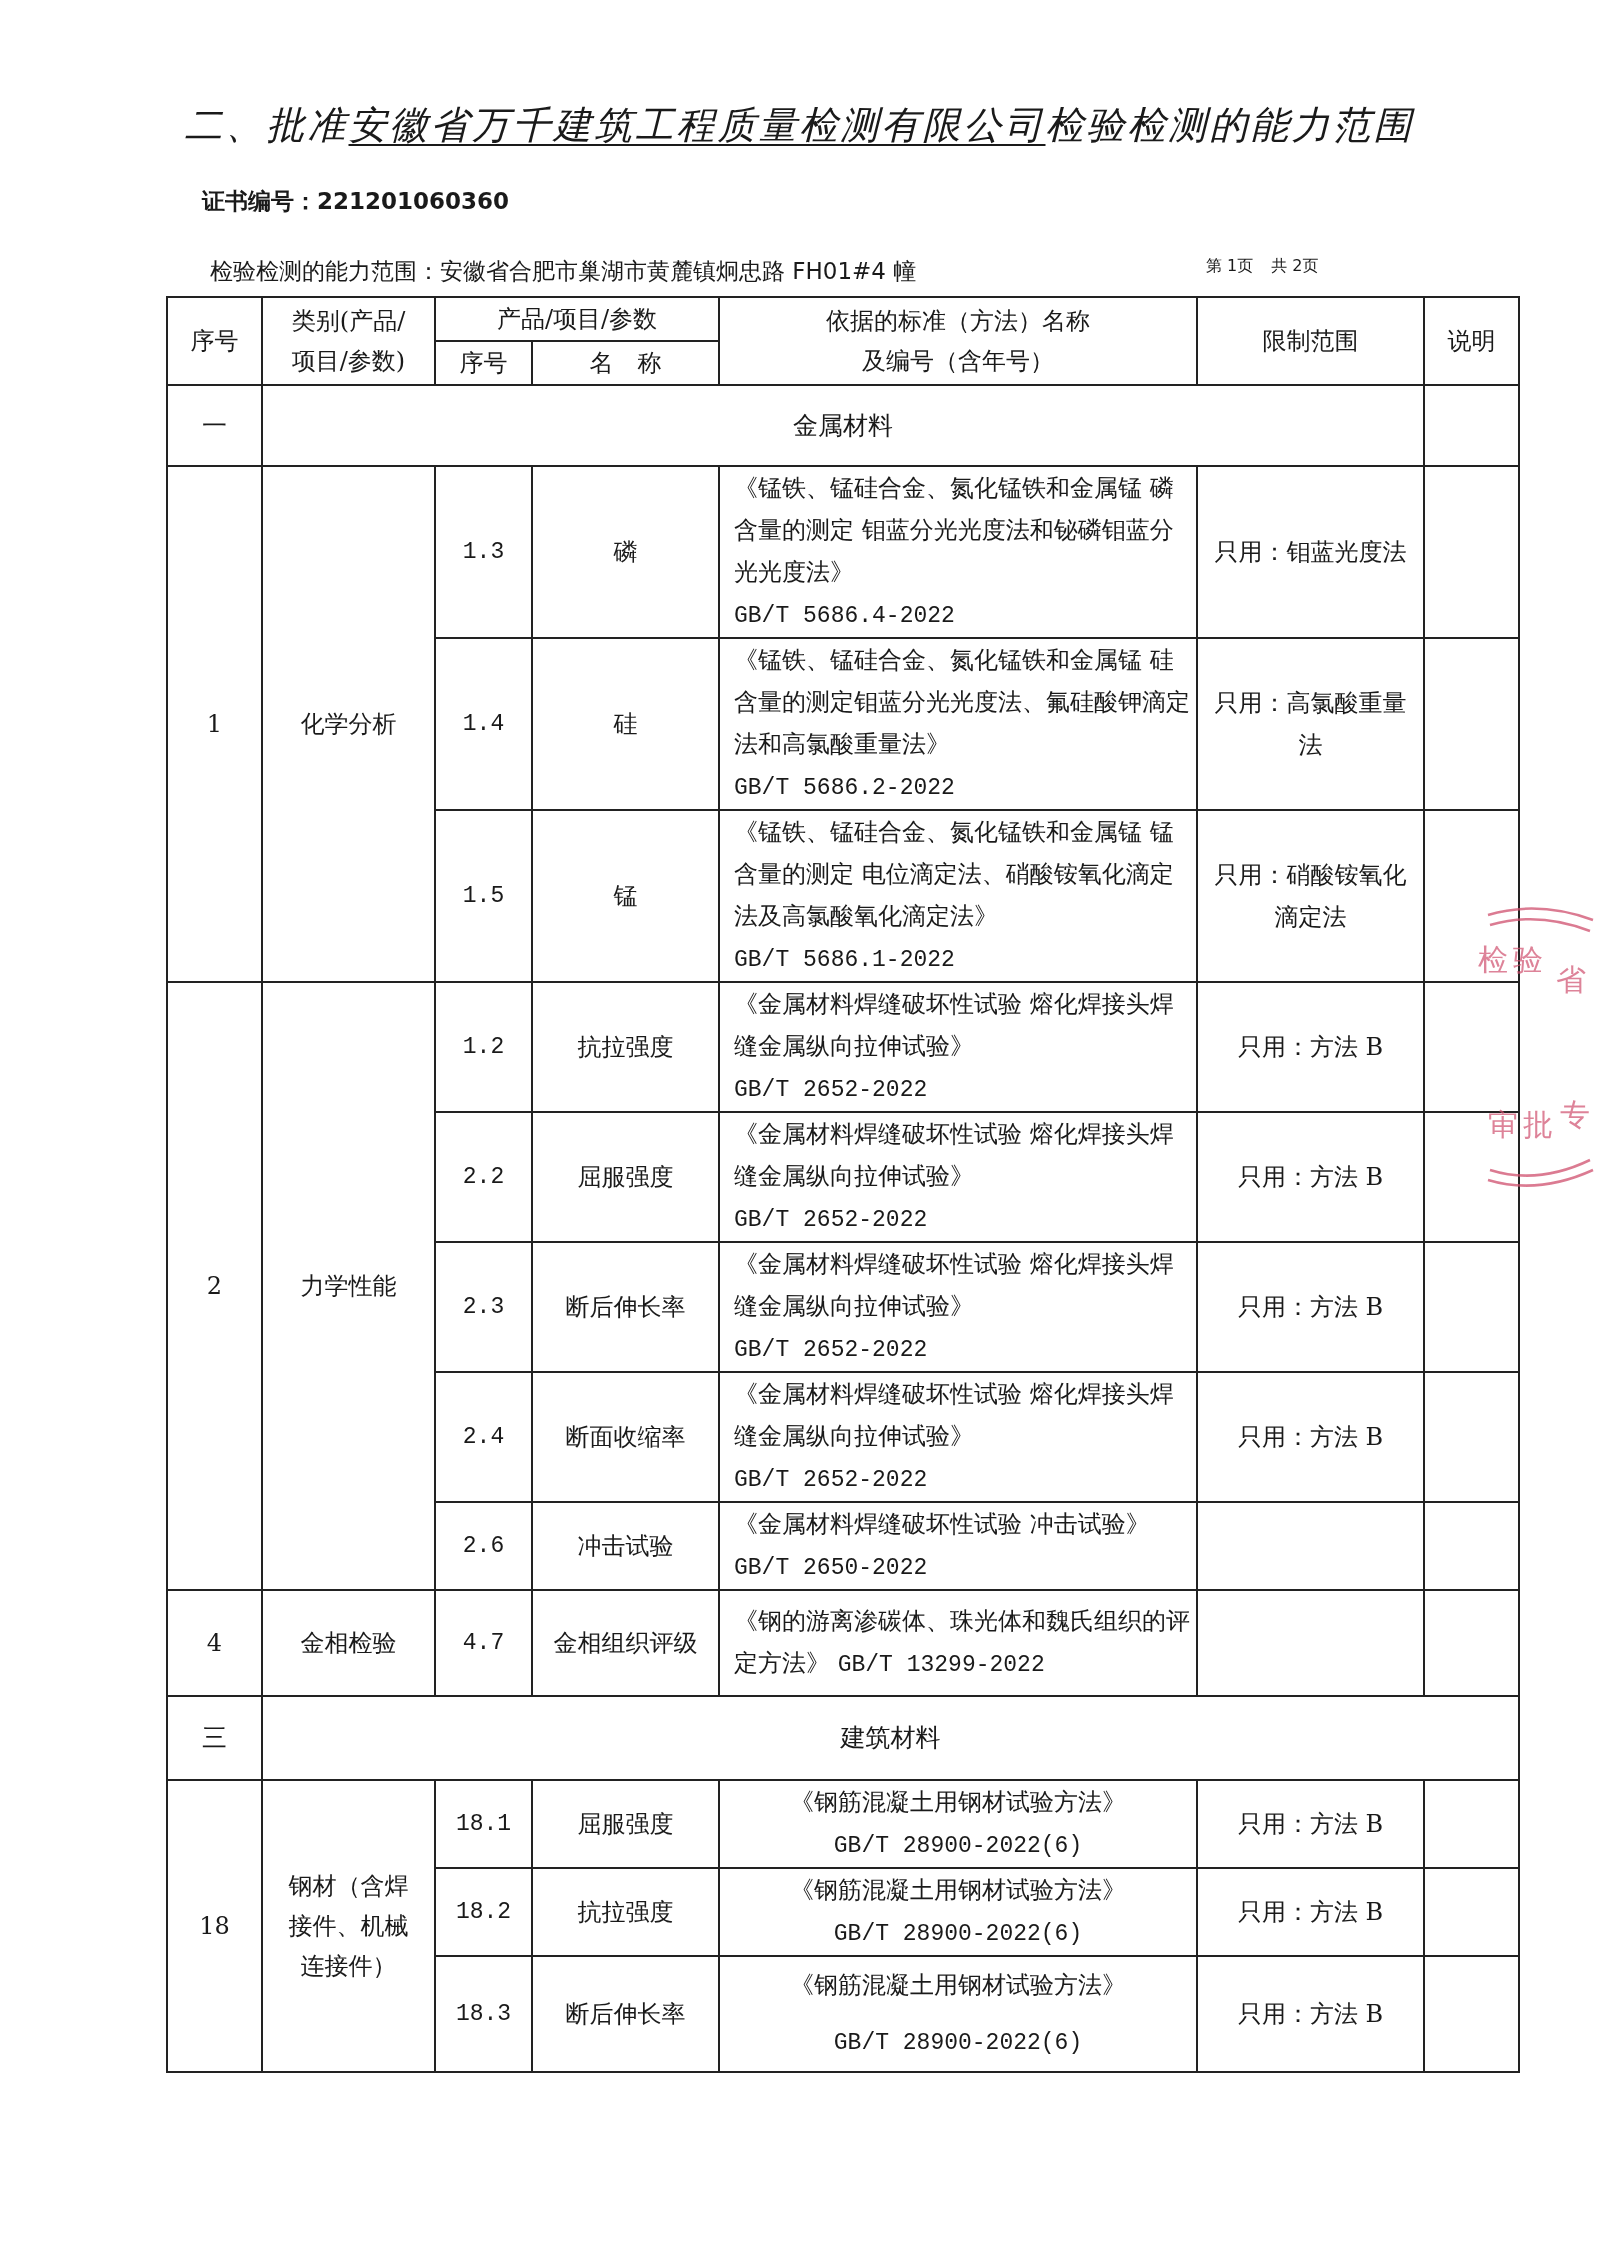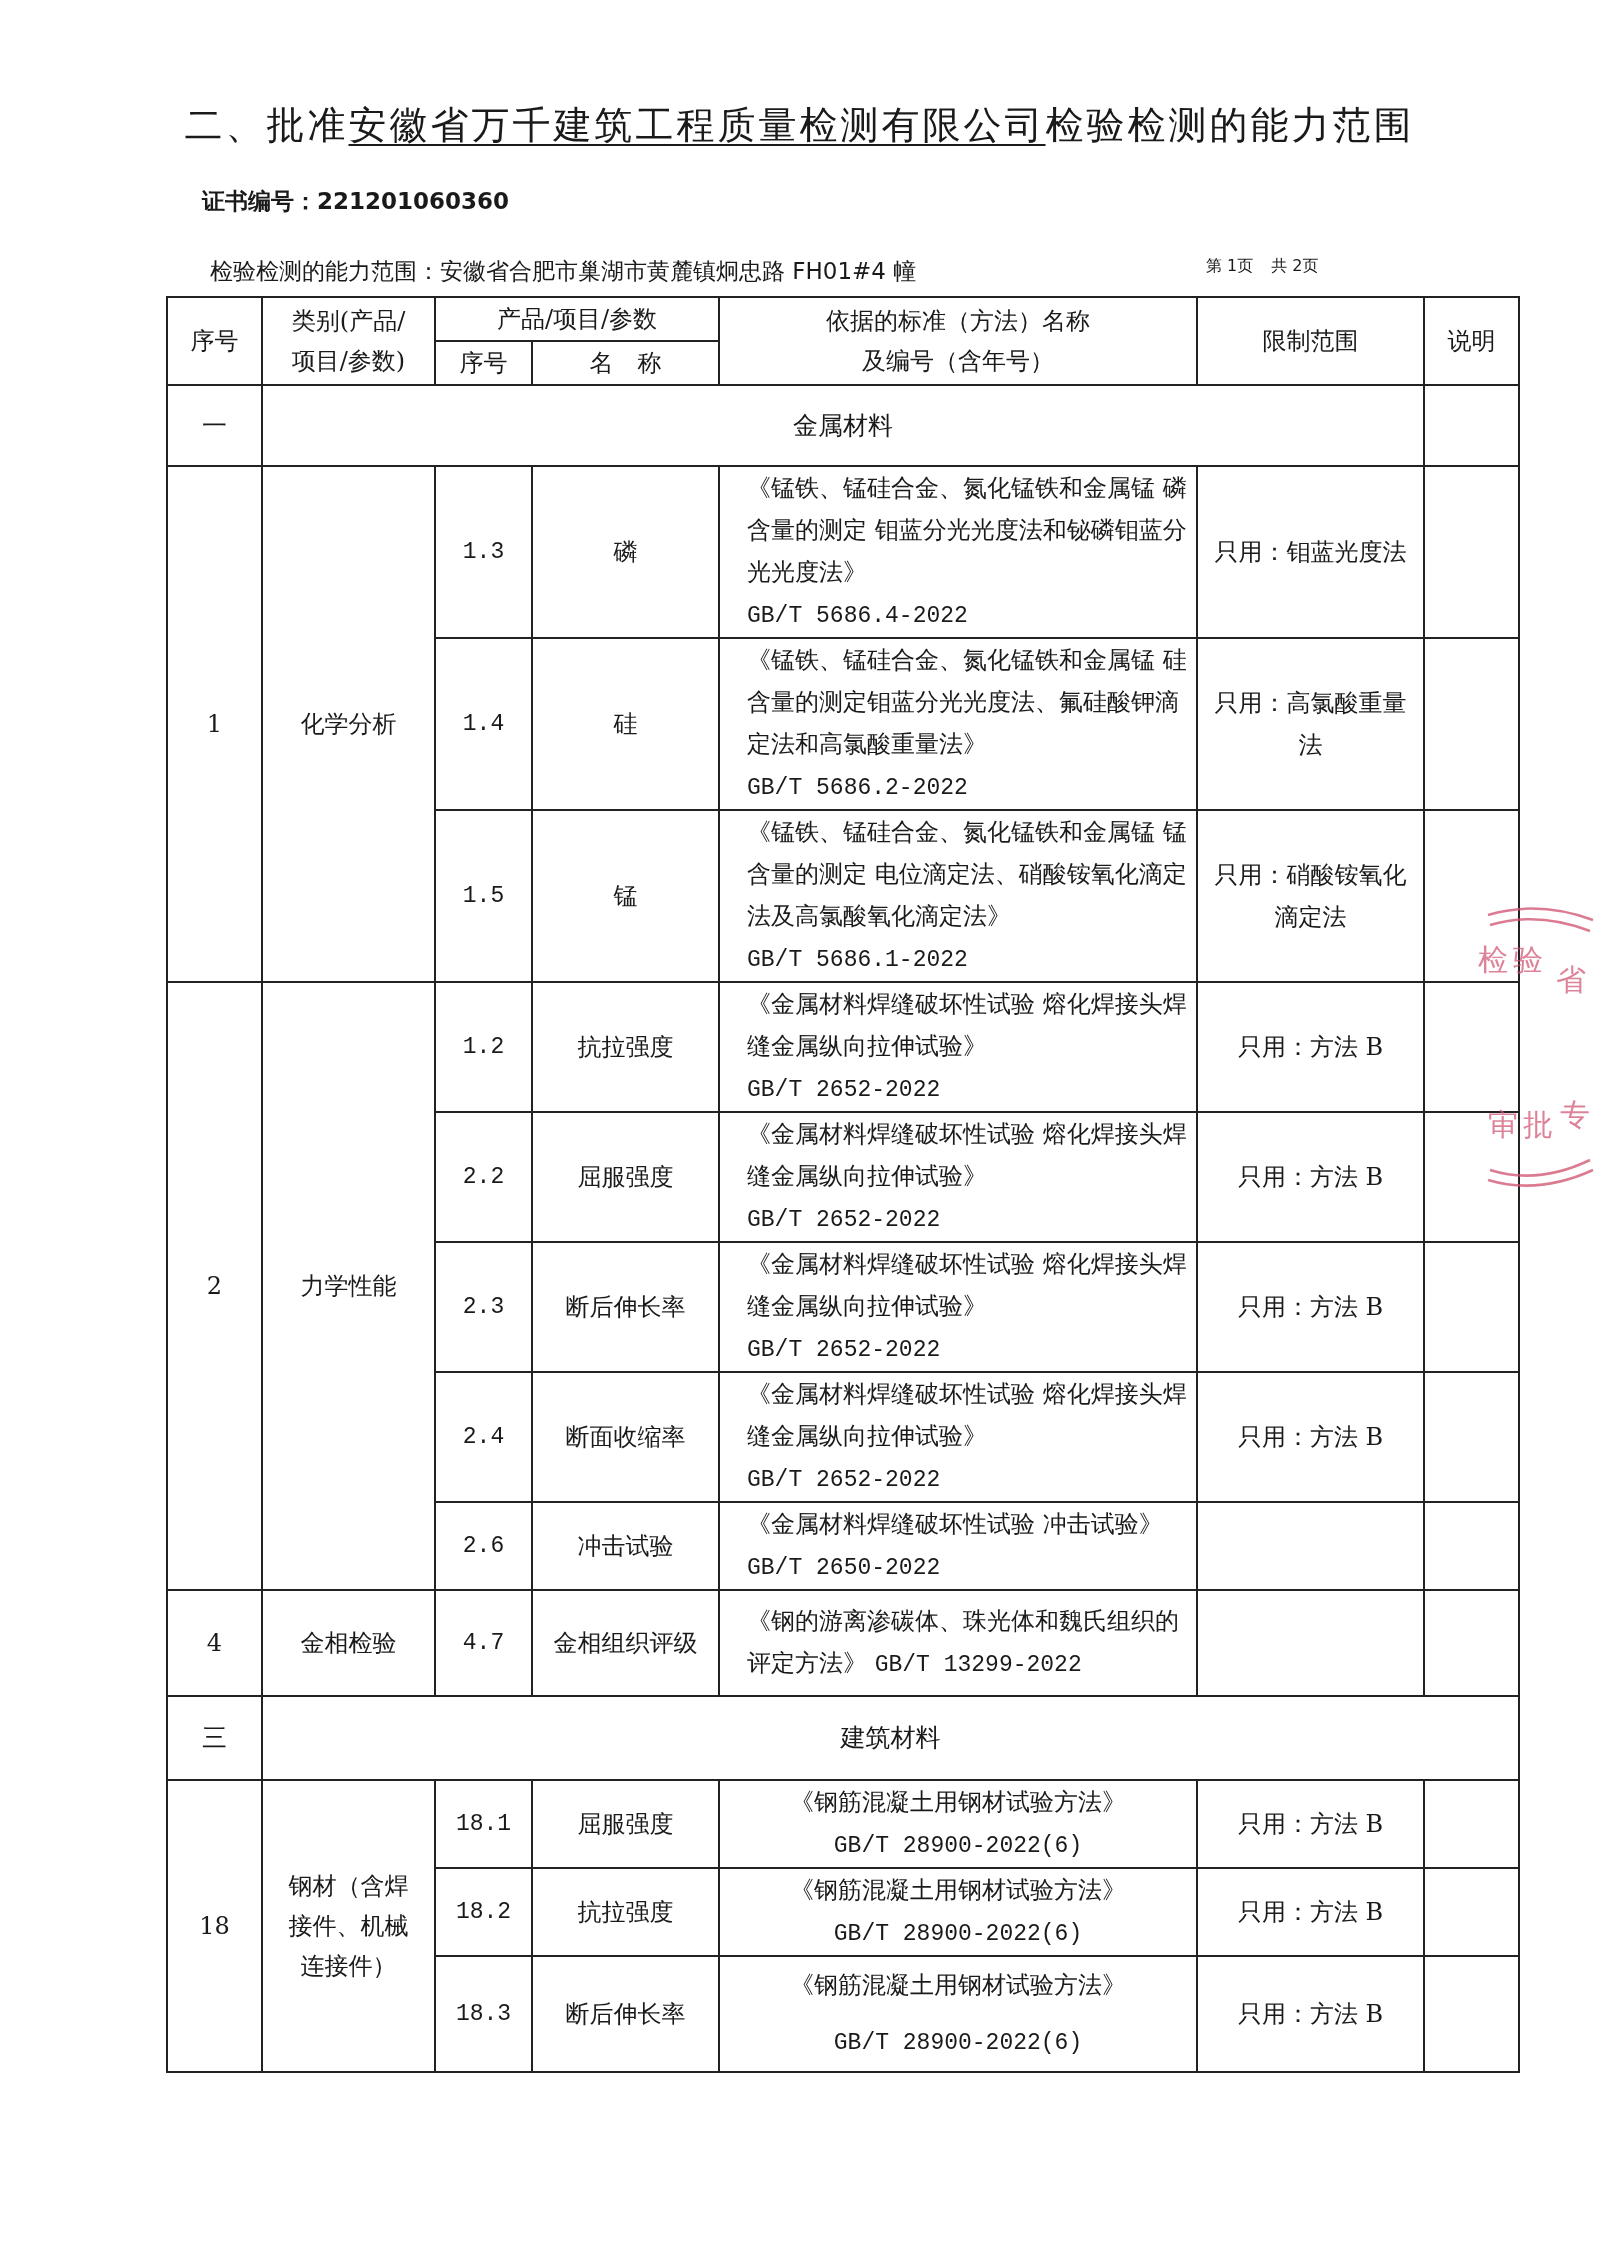--- a/index.html
+++ b/index.html
@@ -1,31 +1,31 @@
 <!DOCTYPE html>
 <html><head>
   <meta charset="utf-8">
   <style>
     html, body { margin: 0; padding: 0; background: #ffffff; }
     body { width: 1599px; height: 2261px; position: relative; overflow: hidden;
            font-family: "DejaVu Serif", "Liberation Serif", serif; color: #1a1a1a; }
     .title { position: absolute; left: 0; width: 1599px; top: 100px; text-align: center;
-             font-size: 38px; letter-spacing: 3px; font-family: "DejaVu Sans", sans-serif; }
+             font-size: 38px; letter-spacing: 3px; font-family: "DejaVu Sans", sans-serif; font-style: italic; }
     .title .uline { text-decoration: underline; text-decoration-thickness: 2px; text-underline-offset: 6px; }
     .cert { position: absolute; left: 190px; top: 186px; font-size: 23px; font-weight: bold;
             font-family: "DejaVu Sans", sans-serif; margin-left: 12px; }
     .addr { position: absolute; left: 210px; top: 256px; font-size: 23px; font-family: "DejaVu Sans", sans-serif; }
     .page { position: absolute; left: 1206px; top: 256px; font-size: 16px; font-family: "DejaVu Sans", sans-serif; }
     .page span { margin-right: 18px; }
 
     table.scope { position: absolute; left: 166px; top: 296px; width: 1352px; border-collapse: collapse;
                   table-layout: fixed; font-size: 24px; }
     table.scope td, table.scope th { border: 2px solid #222; text-align: center; vertical-align: middle;
                   padding: 0 6px; font-weight: normal; line-height: 42px; }
-    table.scope td.std { text-align: left; padding-left: 27px; line-height: 42px; }
+    table.scope td.std { text-align: left; padding-left: 14px; line-height: 42px; }
     table.scope td.stdc { }
     .mono { font-family: "Liberation Mono", "DejaVu Sans Mono", monospace; font-size: 23px; border-radius: 21px; }
     .section { font-size: 25px; }
 
     .stamp { position: absolute; left: 1468px; top: 895px; width: 130px; height: 300px; pointer-events: none; }
   </style>
 </head>
 <body>
 
 <div class="title"><span>二、批准</span><span class="uline">安徽省万千建筑工程质量检测有限公司</span><span>检验检测的能力范围</span></div>

